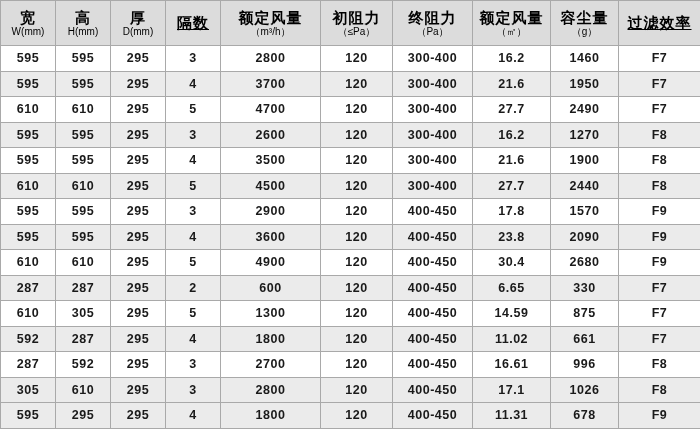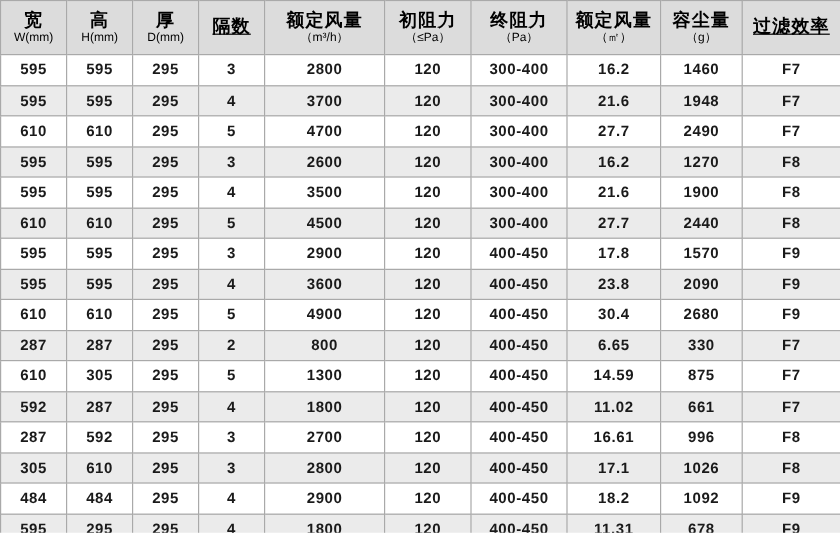--- a/index.html
+++ b/index.html
@@ -144,21 +144,21 @@
       </tr>
       <tr class="even">
         <td>595</td>
         <td>595</td>
         <td>295</td>
         <td>4</td>
         <td>3700</td>
         <td>120</td>
         <td>300-400</td>
         <td>21.6</td>
-        <td>1948</td>
+        <td>1950</td>
         <td>F7</td>
       </tr>
       <tr class="odd">
         <td>610</td>
         <td>610</td>
         <td>295</td>
         <td>5</td>
         <td>4700</td>
         <td>120</td>
         <td>300-400</td>
@@ -236,21 +236,21 @@
         <td>400-450</td>
         <td>30.4</td>
         <td>2680</td>
         <td>F9</td>
       </tr>
       <tr class="even">
         <td>287</td>
         <td>287</td>
         <td>295</td>
         <td>2</td>
-        <td>800</td>
+        <td>600</td>
         <td>120</td>
         <td>400-450</td>
         <td>6.65</td>
         <td>330</td>
         <td>F7</td>
       </tr>
       <tr class="odd">
         <td>610</td>
         <td>305</td>
         <td>295</td>
@@ -290,32 +290,20 @@
         <td>305</td>
         <td>610</td>
         <td>295</td>
         <td>3</td>
         <td>2800</td>
         <td>120</td>
         <td>400-450</td>
         <td>17.1</td>
         <td>1026</td>
         <td>F8</td>
-      </tr>
-      <tr class="odd">
-        <td>484</td>
-        <td>484</td>
-        <td>295</td>
-        <td>4</td>
-        <td>2900</td>
-        <td>120</td>
-        <td>400-450</td>
-        <td>18.2</td>
-        <td>1092</td>
-        <td>F9</td>
       </tr>
       <tr class="even">
         <td>595</td>
         <td>295</td>
         <td>295</td>
         <td>4</td>
         <td>1800</td>
         <td>120</td>
         <td>400-450</td>
         <td>11.31</td>

